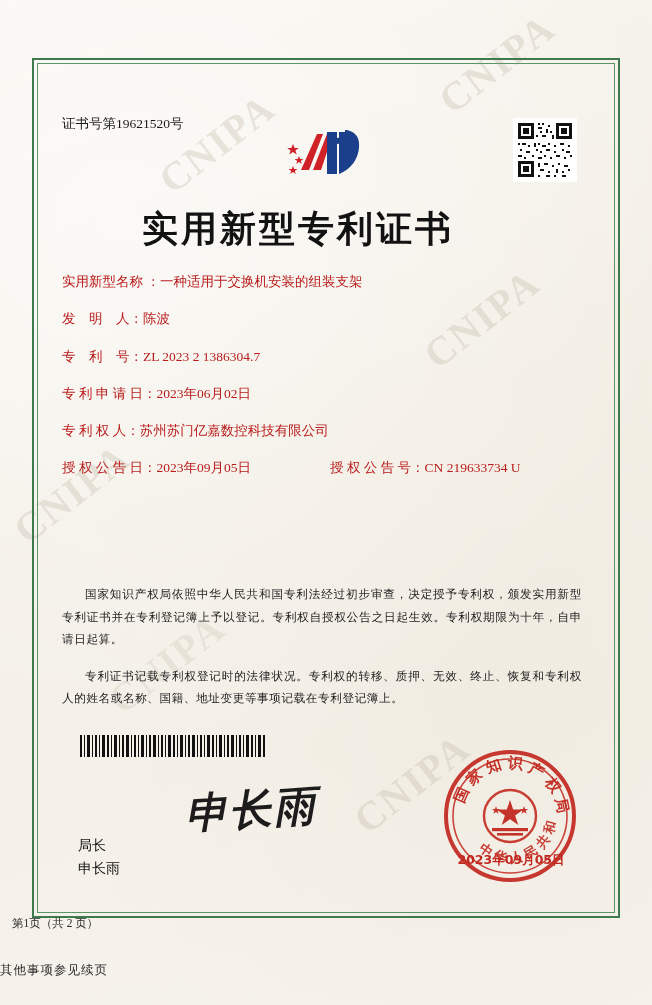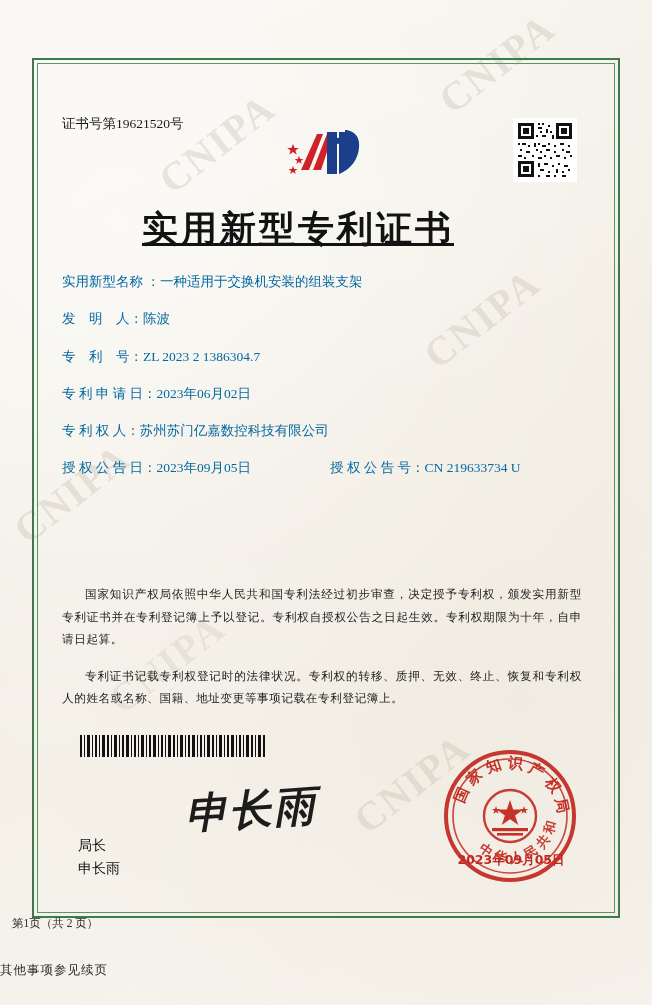--- a/index.html
+++ b/index.html
@@ -115,31 +115,30 @@
     position: absolute;
     left: 0;
     top: 205px;
     width: 596px;
     text-align: center;
     font-size: 36px;
     font-weight: bold;
     letter-spacing: 3px;
     color: #121212;
     font-family: "DejaVu Sans", sans-serif;
-    text-decoration: underline;
   }
 
   
   .fields {
     position: absolute;
     left: 62px;
     top: 272px;
     width: 520px;
     font-size: 13.5px;
-    color: #0369a1;
+    color: #b91c1c;
   }
   .row {
     display: flex;
     align-items: flex-start;
     margin-bottom: 17px;
     line-height: 1.5;
   }
   .row .lbl {
     flex: 0 0 auto;
     white-space: pre;

